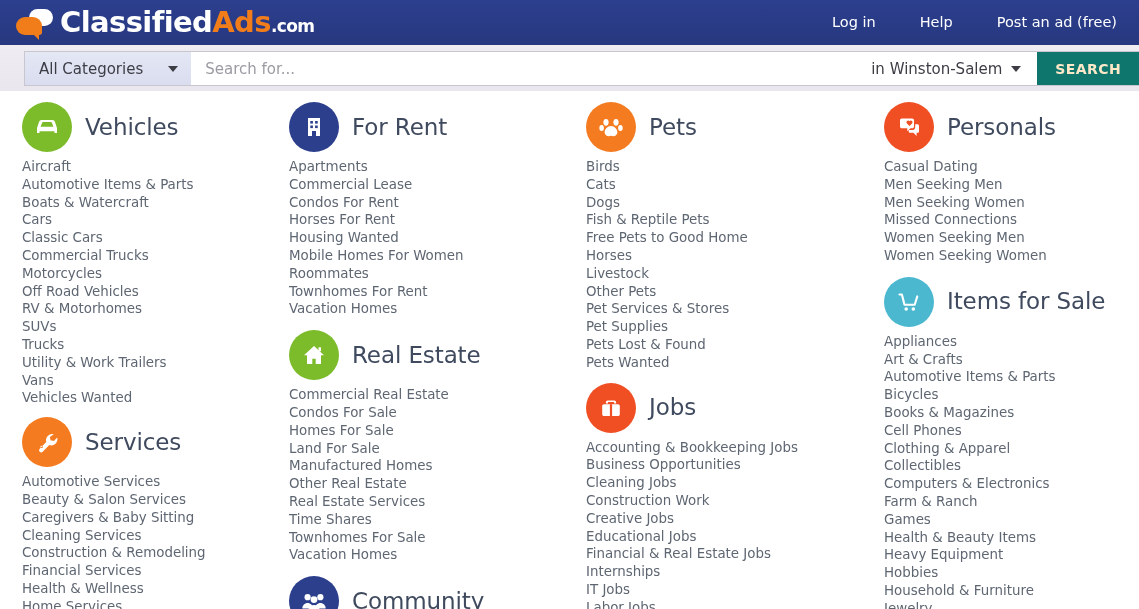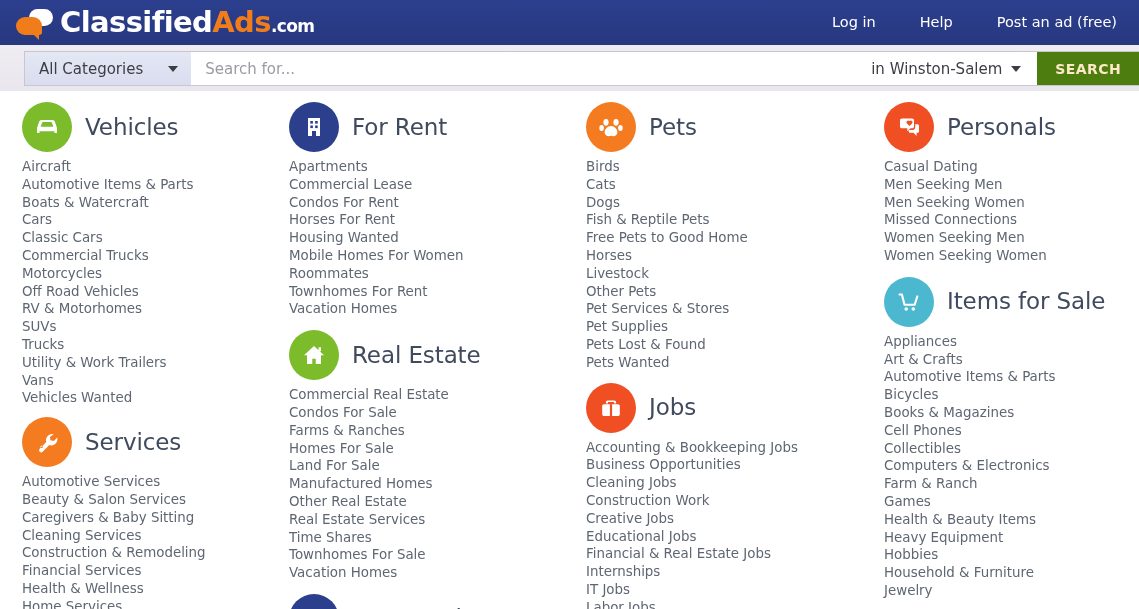--- a/index.html
+++ b/index.html
@@ -147,21 +147,21 @@
     align-items: center;
     gap: 9px;
     padding: 0 16px 0 10px;
     font-size: 15px;
     color: #3d3d46;
     white-space: nowrap;
     cursor: pointer;
     flex: 0 0 auto;
   }
   .search-btn {
-    background: #4d7c0f;
+    background: #0f766e;
     color: #fde8c8;
     border: none;
     font-size: 14px;
     font-weight: bold;
     letter-spacing: 0.4px;
     padding: 0 18px;
     cursor: pointer;
     flex: 0 0 auto;
     font-family: "DejaVu Sans", "Liberation Sans", sans-serif;
     display: flex;
@@ -333,21 +333,20 @@
           <svg width="32" height="32" viewBox="0 0 32 32">
               <path fill="#fff" d="M16 7 L26 16.3 h-3 V25 h-5.3 v-5.2 h-3.4 V25 H9 v-8.7 H6 Z"></path>
               <rect fill="#fff" x="20.5" y="8.3" width="2.5" height="4"></rect>
             </svg>
         </span>
         <span class="sec-title">Real Estate</span>
       </div>
       <ul class="sec-list">
         <li><a href="#">Commercial Real Estate</a></li>
         <li><a href="#">Condos For Sale</a></li>
-        <li><a href="#">Farms &amp; Ranches</a></li>
         <li><a href="#">Homes For Sale</a></li>
         <li><a href="#">Land For Sale</a></li>
         <li><a href="#">Manufactured Homes</a></li>
         <li><a href="#">Other Real Estate</a></li>
         <li><a href="#">Real Estate Services</a></li>
         <li><a href="#">Time Shares</a></li>
         <li><a href="#">Townhomes For Sale</a></li>
         <li><a href="#">Vacation Homes</a></li>
       </ul>
     </div>
@@ -456,20 +455,21 @@
         </span>
         <span class="sec-title">Items for Sale</span>
       </div>
       <ul class="sec-list">
         <li><a href="#">Appliances</a></li>
         <li><a href="#">Art &amp; Crafts</a></li>
         <li><a href="#">Automotive Items &amp; Parts</a></li>
         <li><a href="#">Bicycles</a></li>
         <li><a href="#">Books &amp; Magazines</a></li>
         <li><a href="#">Cell Phones</a></li>
+        <li><a href="#">Clothing &amp; Apparel</a></li>
         <li><a href="#">Collectibles</a></li>
         <li><a href="#">Computers &amp; Electronics</a></li>
         <li><a href="#">Farm &amp; Ranch</a></li>
         <li><a href="#">Games</a></li>
         <li><a href="#">Health &amp; Beauty Items</a></li>
         <li><a href="#">Heavy Equipment</a></li>
         <li><a href="#">Hobbies</a></li>
         <li><a href="#">Household &amp; Furniture</a></li>
         <li><a href="#">Jewelry</a></li>
 

